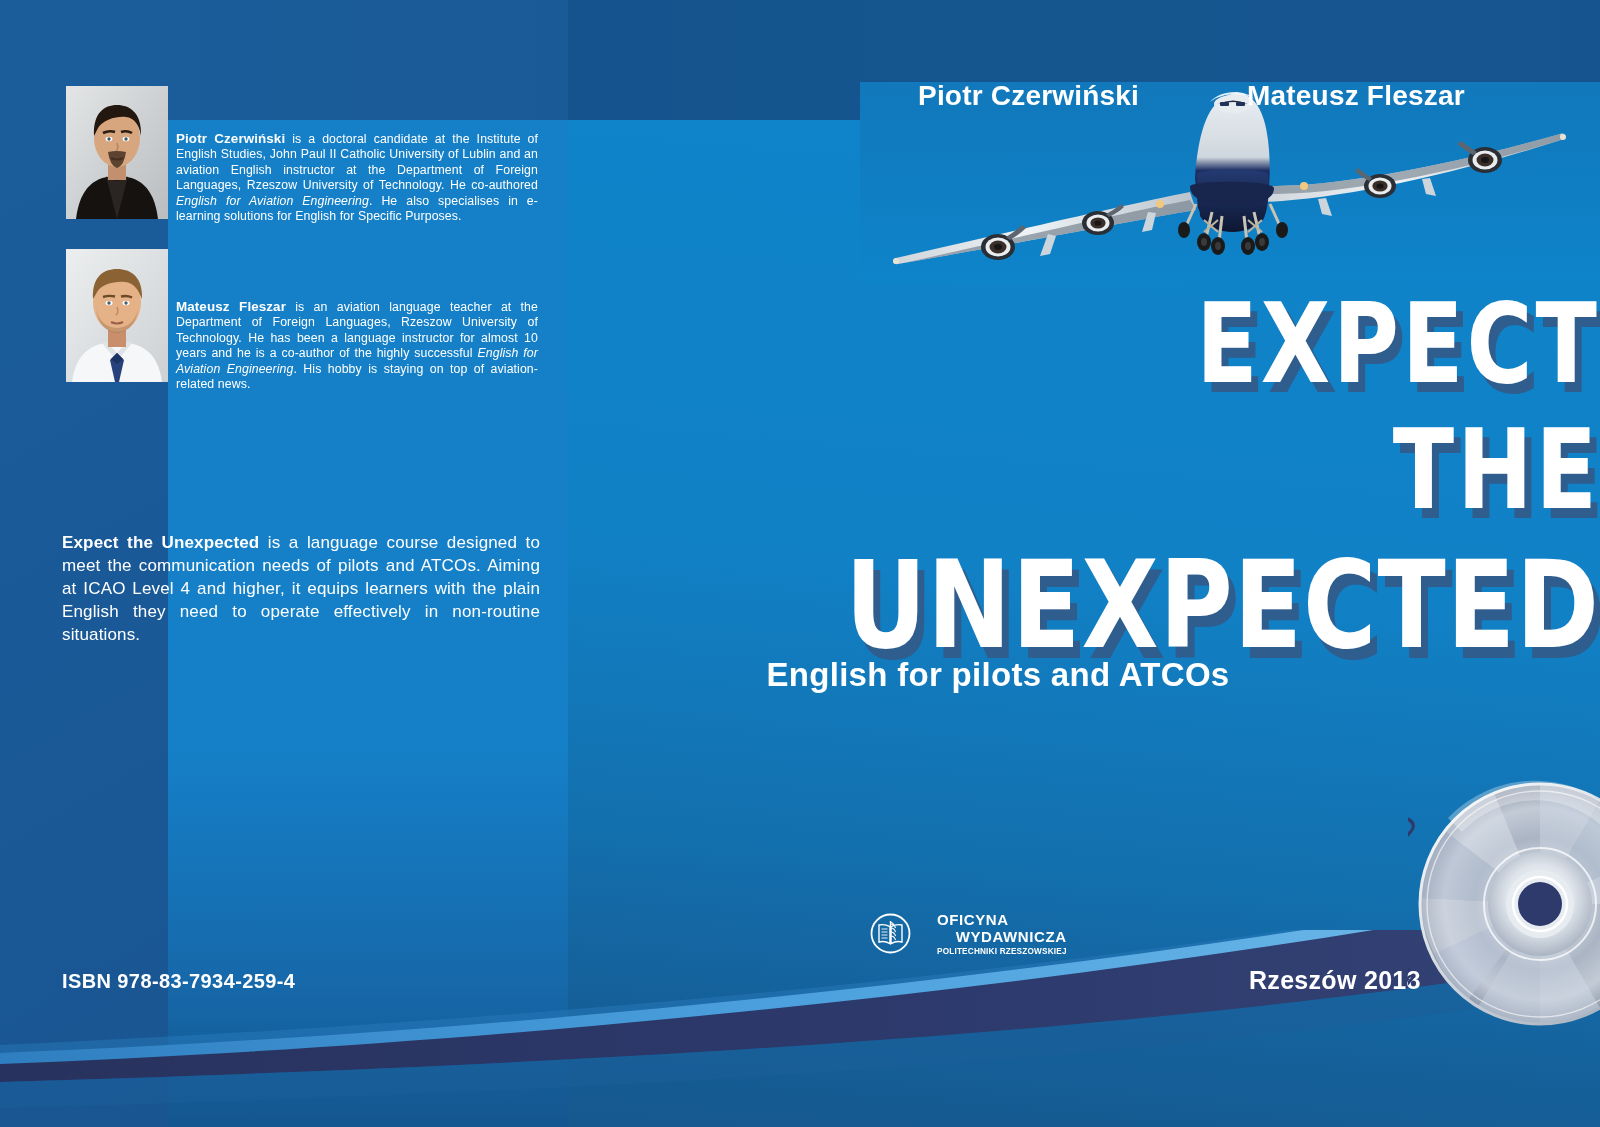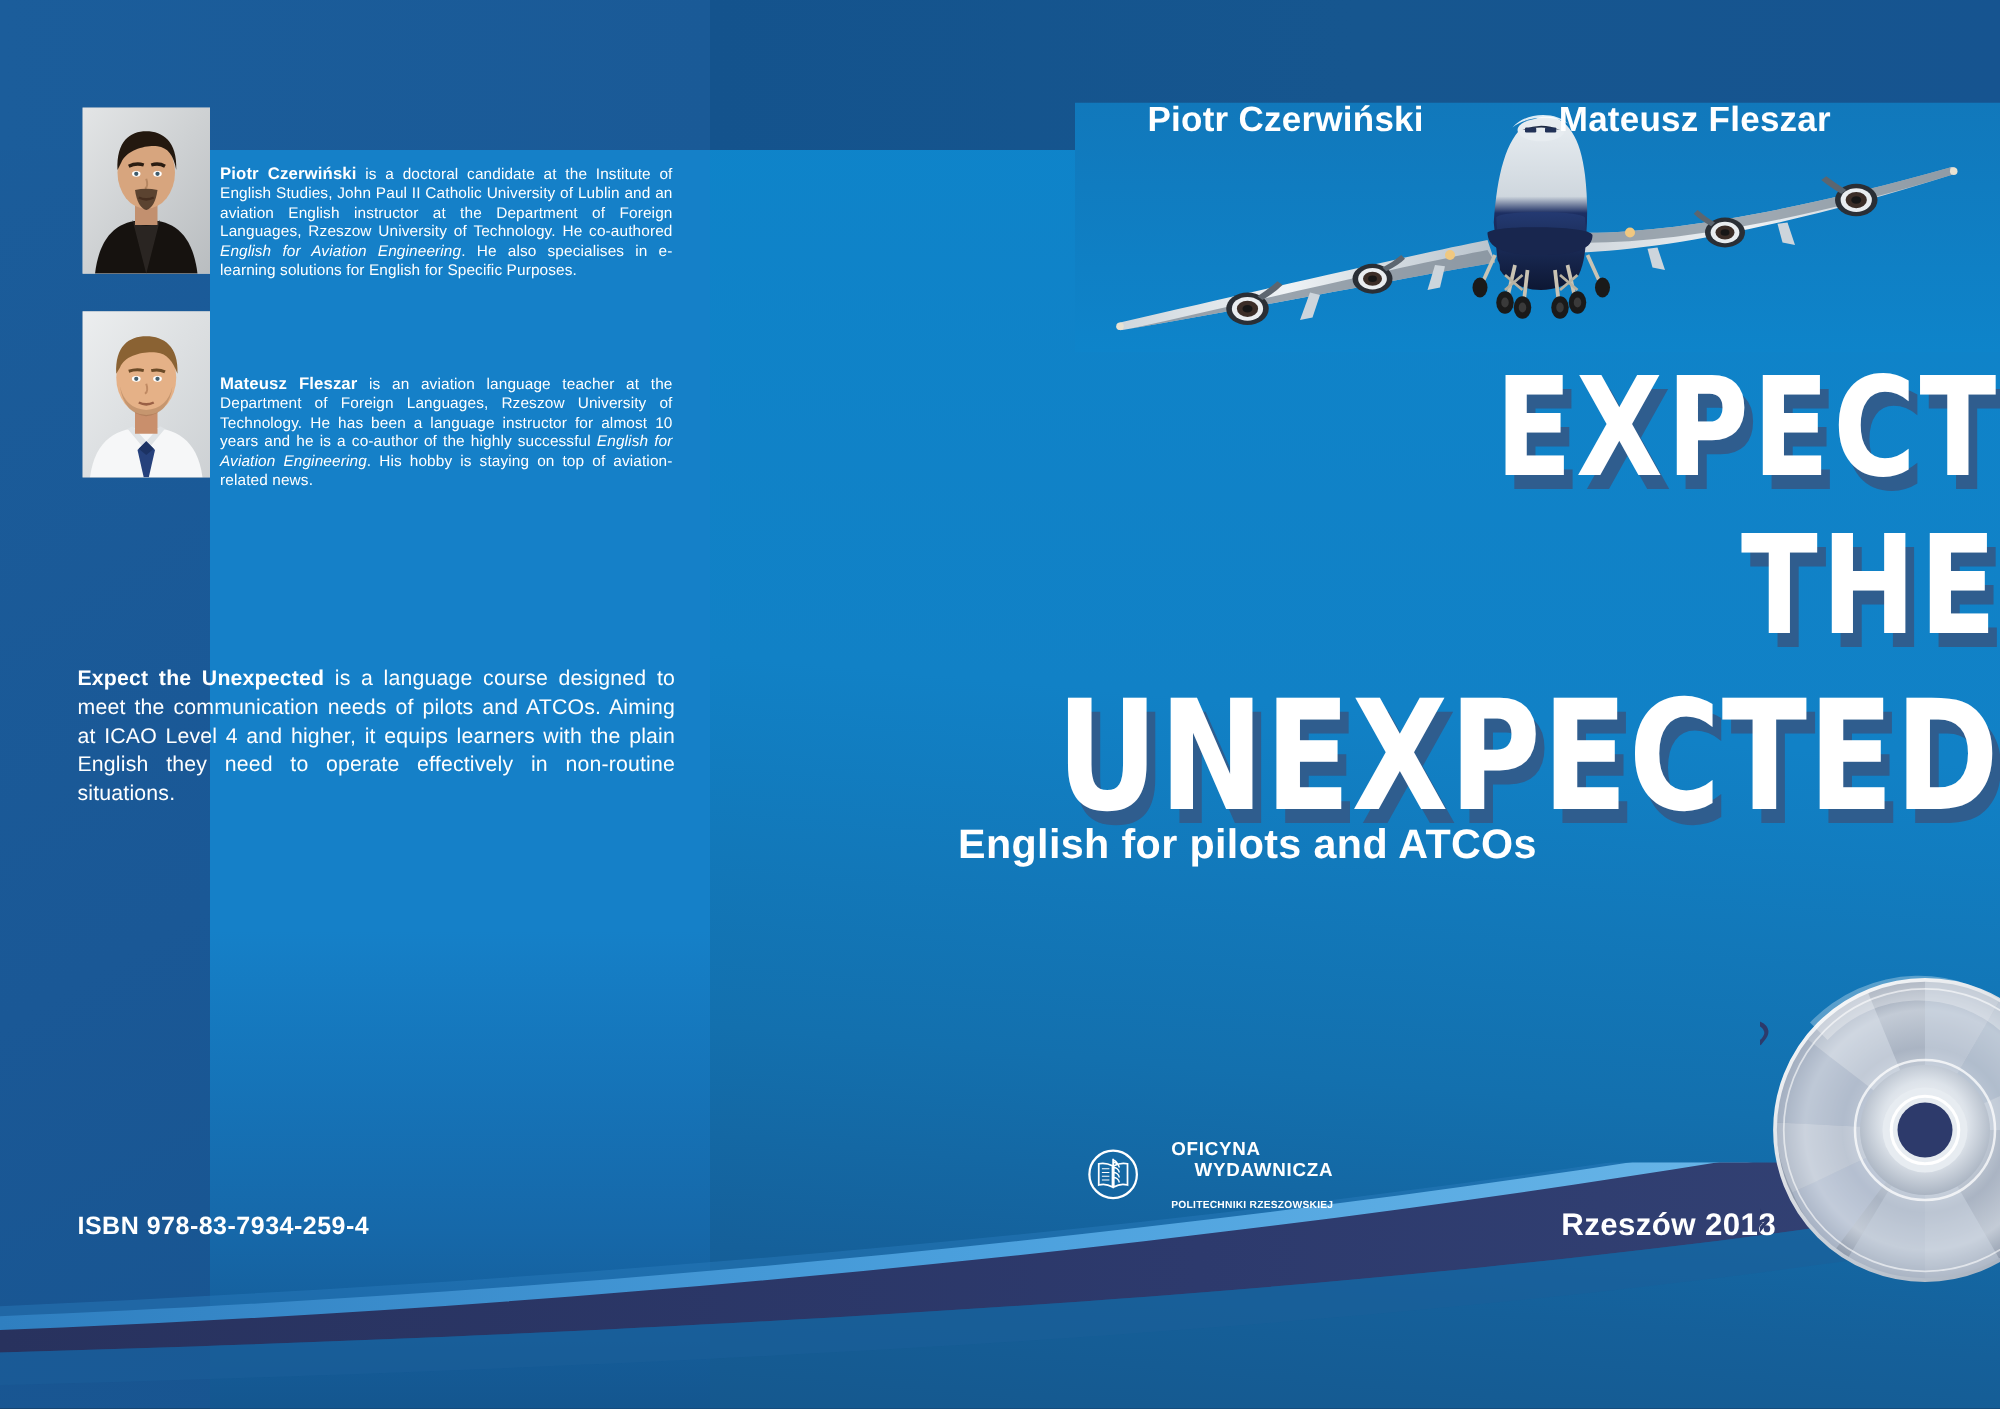--- a/index.html
+++ b/index.html
@@ -65,21 +65,21 @@
     color:#fff;font-weight:bold;font-size:33px;letter-spacing:.3px;}
 
   #year{position:absolute;left:1249px;top:966px;color:#fff;font-weight:bold;font-size:25px;
     letter-spacing:.3px;}
 
   
   #publisher{position:absolute;left:870px;top:912px;display:flex;align-items:center;gap:26px;}
   #pub-text{color:#fff;line-height:1.12;}
   #pub-l1{font-weight:bold;font-size:15px;letter-spacing:.6px;}
   #pub-l2{font-weight:bold;font-size:15px;letter-spacing:.6px;text-align:right;}
-  #pub-l3{font-weight:bold;font-size:8.2px;letter-spacing:.2px;margin-top:13px;}
+  #pub-l3{font-weight:bold;font-size:8.2px;letter-spacing:.2px;margin-top:1px;}
 
   svg{display:block;}
   .abs{position:absolute;}
 </style>
 </head>
 <body>
 
 <div id="cover">
 
   <div class="panel" id="back-dark"></div>

